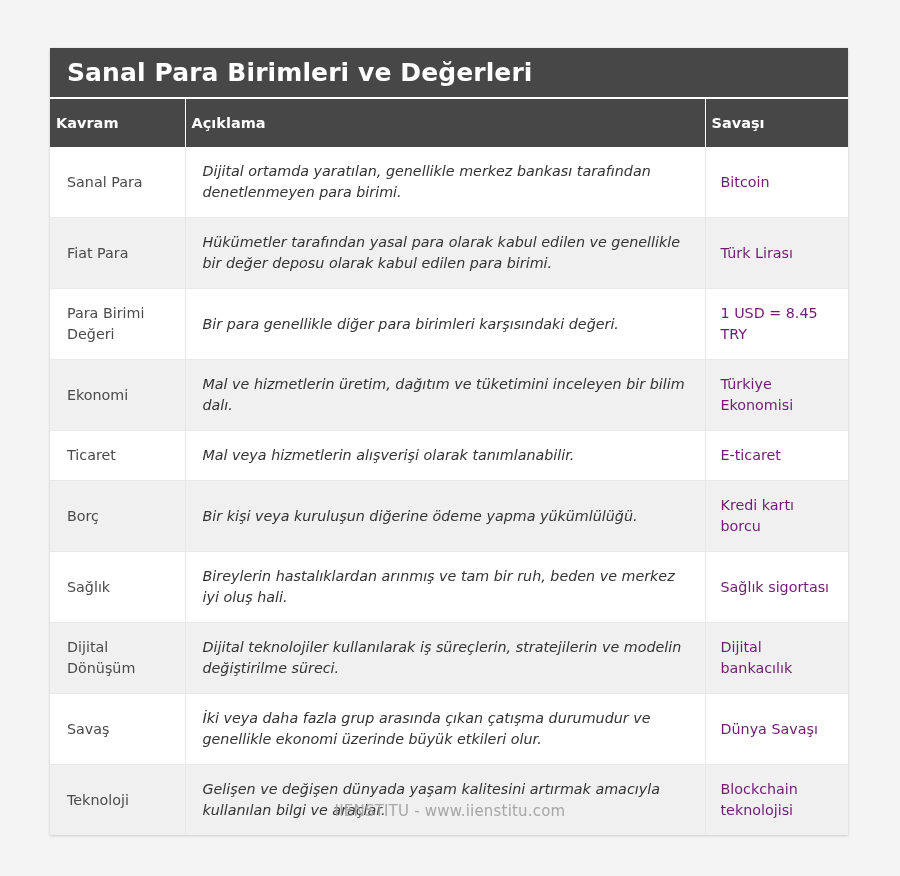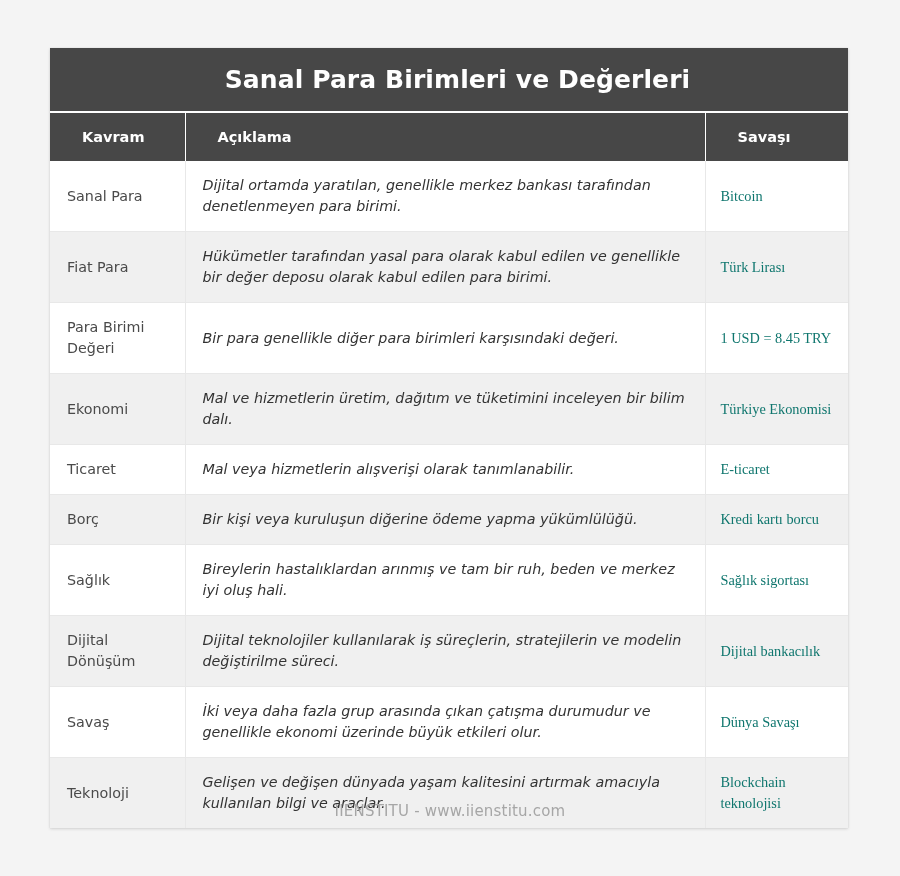--- a/index.html
+++ b/index.html
@@ -22,26 +22,25 @@
   .card {
     position: absolute;
     left: 50px;
     top: 48px;
     width: 798px;
     background: #ffffff;
     box-shadow: 0 1px 3px rgba(0,0,0,0.14), 0 0 1px rgba(0,0,0,0.10);
   }
   .title-bar {
     background: #474747;
-    height: 63px;
+    height: 49px;
     display: flex;
     align-items: center;
     padding: 0 0 0 17px;
     box-sizing: border-box;
-    justify-content: center;
   }
   .title-bar h1 {
     margin: 0;
     color: #ffffff;
     font-size: 25px;
     font-weight: bold;
     letter-spacing: 0.1px;
     line-height: 1.1;
   }
   .title-gap {
@@ -57,21 +56,21 @@
   table.tbl col.c2 { width: 520px; }
   table.tbl col.c3 { width: 143px; }
 
   thead th {
     background: #474747;
     color: #ffffff;
     font-size: 14.5px;
     font-weight: bold;
     text-align: left;
     height: 48px;
-    padding: 0 0 0 32px;
+    padding: 0 0 0 6px;
     box-sizing: border-box;
     vertical-align: middle;
     border-right: 1px solid #ffffff;
   }
   thead th:last-child { border-right: none; }
 
   tbody td {
     font-size: 14.3px;
     color: #3b3b3b;
     line-height: 1.47;
@@ -88,23 +87,22 @@
   tbody tr.even td { background: #f0f0f0; }
 
   tbody td.col-term {
     color: #4a4a4a;
   }
   tbody td.col-desc {
     color: #333333;
     font-style: italic;
   }
   tbody td.col-ex {
-    color: #0f766e;
+    color: #701a75;
     padding-left: 15px;
-    font-family: Liberation Serif, serif;
   }
 
   .footer {
     position: absolute;
     left: 0;
     top: 802px;
     width: 900px;
     text-align: center;
     font-size: 15px;
     color: #a6a6a6;

